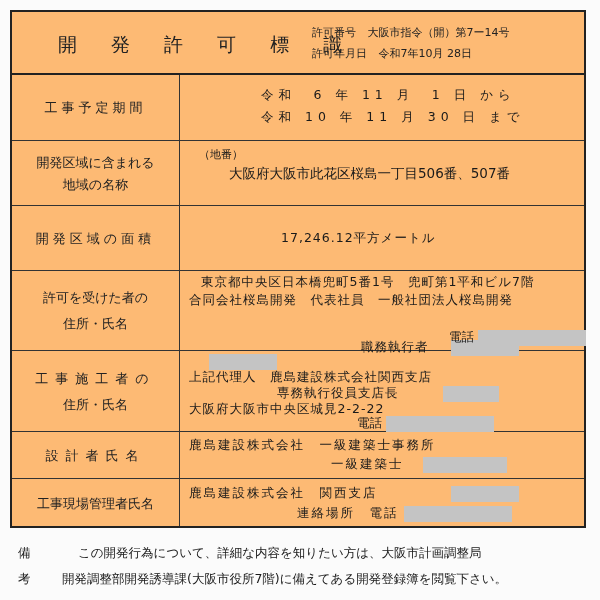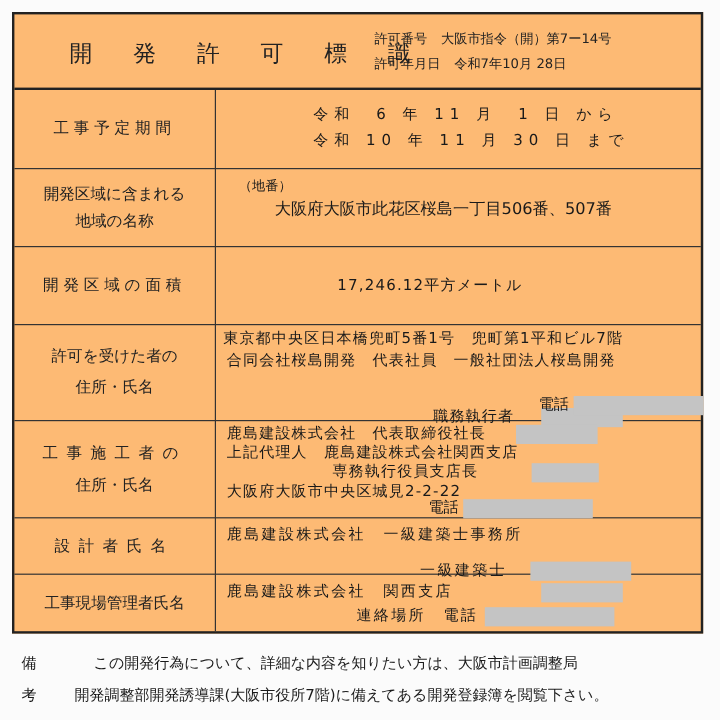--- a/index.html
+++ b/index.html
@@ -106,61 +106,60 @@
   <div class="cell-value" style="top:194px;height:65px;">
     <div class="line" style="left:100px;top:24px;letter-spacing:1px;">17,246.12平方メートル</div>
   </div>
 
   <div class="row-line" style="top:259px;height:80px;"></div>
   <div class="cell-label" style="top:259px;height:80px;line-height:26px;text-align:center;">
     <span>許可を受けた者の</span>
     <span>住所・氏名</span>
   </div>
   <div class="cell-value" style="top:259px;height:80px;">
-    <div class="line" style="left:5px;top:3px;letter-spacing:1px;">東京都中央区日本橋兜町5番1号　兜町第1平和ビル7階</div>
+    <div class="line" style="left:20px;top:3px;letter-spacing:1px;">東京都中央区日本橋兜町5番1号　兜町第1平和ビル7階</div>
     <div class="line" style="left:8px;top:21px;letter-spacing:1px;">合同会社桜島開発　代表社員　一般社団法人桜島開発</div>
     <div class="line" style="left:180px;top:40px;letter-spacing:1px;margin-top:28px;">
       <span>職務執行者</span>
       <span class="redact" style="width:68px;margin-left:18px;"></span>
     </div>
     <div class="line" style="left:268px;top:58px;">
       <span>電話</span>
       <span class="redact" style="width:108px;"></span>
     </div>
   </div>
 
   <div class="row-line" style="top:339px;height:81px;"></div>
   <div class="cell-label" style="top:339px;height:81px;line-height:26px;text-align:right;">
     <span class="wide">工事施工者の</span>
     <span>住所・氏名</span>
   </div>
   <div class="cell-value" style="top:339px;height:81px;">
     <div class="line" style="left:8px;top:2px;letter-spacing:1px;">
-      <span>鹿島建設株式会社　代表取締役社長</span>
       <span class="redact" style="width:68px;margin-left:20px;"></span>
     </div>
     <div class="line" style="left:8px;top:18px;letter-spacing:1px;">上記代理人　鹿島建設株式会社関西支店</div>
     <div class="line" style="left:96px;top:34px;letter-spacing:1px;">
       <span>専務執行役員支店長</span>
       <span class="redact" style="width:56px;margin-left:40px;"></span>
     </div>
     <div class="line" style="left:8px;top:50px;letter-spacing:1px;">大阪府大阪市中央区城見2-2-22</div>
     <div class="line" style="left:176px;top:64px;">
       <span>電話</span>
       <span class="redact" style="width:108px;"></span>
     </div>
   </div>
 
   <div class="row-line" style="top:420px;height:47px;"></div>
   <div class="cell-label wide" style="top:420px;height:47px;">
     <span>設計者氏名</span>
   </div>
   <div class="cell-value" style="top:420px;height:47px;">
     <div class="line" style="left:8px;top:5px;letter-spacing:2px;">鹿島建設株式会社　一級建築士事務所</div>
-    <div class="line" style="left:169px;top:24px;letter-spacing:2px;margin-top:11px;">
+    <div class="line" style="left:150px;top:24px;letter-spacing:2px;">
       <span>一級建築士</span>
       <span class="redact" style="width:84px;margin-left:14px;"></span>
     </div>
   </div>
 
   <div class="cell-label" style="top:467px;height:49px;">
     <span>工事現場管理者氏名</span>
   </div>
   <div class="cell-value" style="top:467px;height:49px;">
     <div class="line" style="left:8px;top:6px;letter-spacing:2px;">

